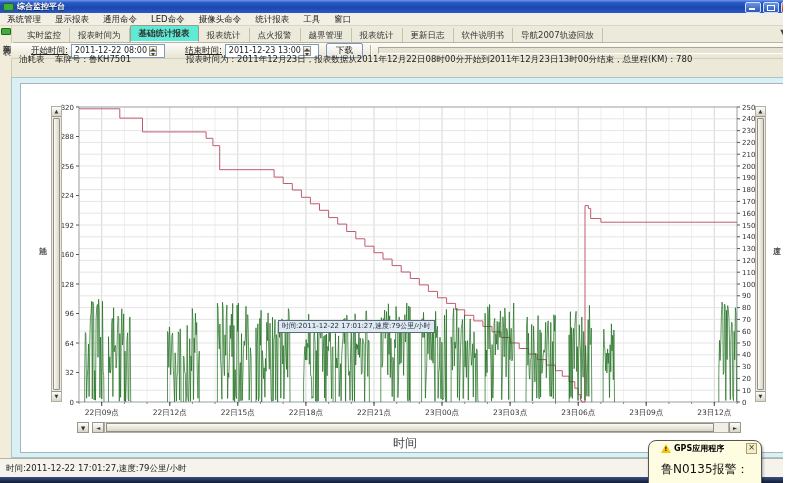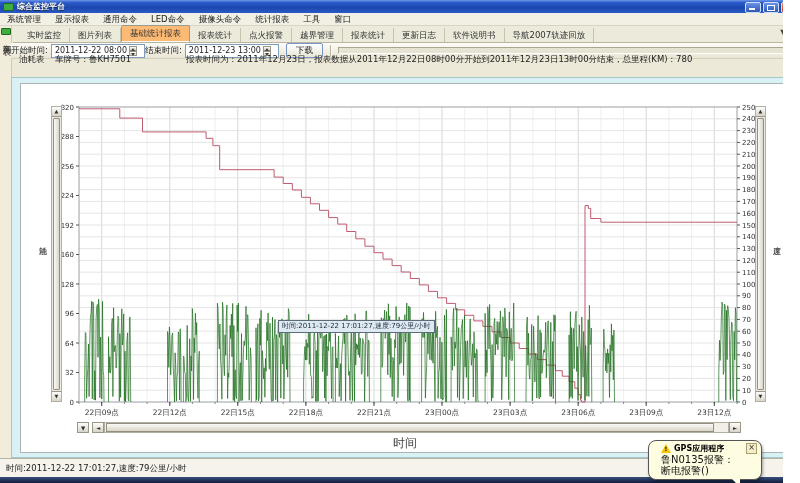--- a/index.html
+++ b/index.html
@@ -27,28 +27,28 @@
   .sidestrip{position:absolute;left:0;top:26px;width:11px;height:434px;background:#f1edda;
     border-right:1px solid #cfcab2;}
   .truck-icon{width:8px;height:5px;background:#3fae3f;border:1px solid #1c6b1c;border-radius:1px;margin:2px auto 3px auto;}
   .vtext{display:block;writing-mode:vertical-rl;font-size:8px;color:#333;margin:0 auto;letter-spacing:1px;}
   
   .tabsrow{position:absolute;left:13px;top:26px;width:789px;height:16px;background:#eceadb;
     border-bottom:1px solid #b9b5a0;display:flex;}
   .tabs{display:flex;align-items:flex-end;margin-left:6px;height:16px;}
   .tab{font-size:8.5px;color:#333;padding:0 8px;line-height:14px;height:14px;
     border-right:1px solid #c6c2ac;white-space:nowrap;}
-  .tab.active{background:#fdba74;border:1px solid #999b8e;border-bottom:1px solid #fbfaf4;
-    font-weight:normal;height:15px;line-height:15px;border-radius:2px 2px 0 0;}
+  .tab.active{background:#5eead4;border:1px solid #999b8e;border-bottom:1px solid #fbfaf4;
+    font-weight:bold;height:15px;line-height:15px;border-radius:2px 2px 0 0;}
   .tabctrl{position:absolute;right:4px;top:2px;display:flex;gap:5px;font-size:8px;color:#444;}
   
   .toolbar{position:absolute;left:11px;top:43px;width:789px;height:15px;
     background:linear-gradient(180deg,#fdfcf8,#e8e5d4);border-bottom:1px solid #d3cfba;
     display:flex;align-items:center;font-size:8.5px;color:#222;}
-  .tb-label{margin-left:0;white-space:nowrap;}
+  .tb-label{margin-left:20px;white-space:nowrap;text-decoration:underline;}
   .datebox{display:flex;align-items:center;margin-left:3px;height:12px;background:#fff;
     border:1px solid #7f9db9;padding:0 7px 0 3px;font-size:8px;white-space:nowrap;}
   .spin{display:flex;flex-direction:column;width:8px;height:10px;margin-left:2px;}
   .spin-btn{flex:1;background:linear-gradient(180deg,#fdfdfb,#d8d4c8);border:1px solid #9a9688;
     position:relative;}
   .spin-btn::after{content:"";position:absolute;left:1px;top:1px;width:0;height:0;
     border-left:2px solid transparent;border-right:2px solid transparent;}
   .spin-btn.up::after{border-bottom:3px solid #444;}
   .spin-btn.down::after{border-top:3px solid #444;}
   .xp-btn{height:13px;line-height:12px;font-size:8.5px;color:#111;padding:0 9px;margin-left:7px;
@@ -98,21 +98,21 @@
     border:1px solid #555;border-radius:8px;z-index:30;box-shadow:1px 2px 3px rgba(0,0,0,.35);
     padding:2px 4px 3px 12px;box-sizing:border-box;}
   .balloon::after{content:"";position:absolute;left:82px;bottom:-8px;width:0;height:0;
     border-left:9px solid transparent;border-top:9px solid #fffde1;}
   .bl-head{display:flex;align-items:center;}
   .warn-icon{position:relative;width:0;height:0;border-left:5px solid transparent;
     border-right:5px solid transparent;border-bottom:9px solid #f6c40a;margin-right:3px;}
   .warn-icon::after{content:"!";position:absolute;left:-1.5px;top:1px;font-size:6px;font-weight:bold;color:#000;line-height:8px;}
   .bl-title{font-size:8px;font-weight:bold;color:#000;flex:1;}
   .bl-close{font-size:8px;color:#333;border:1px solid #a8a070;width:9px;height:9px;line-height:8px;text-align:center;background:#f4eec8;}
-  .bl-line{font-size:10px;color:#111;margin-top:1px;line-height:10px;}
+  .bl-line{font-size:12px;color:#111;margin-top:10px;line-height:10px;}
 </style>
 </head>
 <body>
 
 <div class="stage">
 
   <div class="titlebar">
     <div class="app-icon"></div>
     <span class="title-text">综合监控平台</span>
     <div class="winbtns">
@@ -136,21 +136,21 @@
     </div>
 
   <div class="sidestrip">
     <div class="truck-icon"></div>
     <span class="vtext">车辆列表</span>
   </div>
 
   <div class="tabsrow">
     <div class="tabs" id="tabs">
         <div class="tab">实时监控</div>
-        <div class="tab">图片列表</div>
+        <div class="tab">报表时间为</div>
         <div class="tab active">基础统计报表</div>
         <div class="tab">报表统计</div>
         <div class="tab">点火报警</div>
         <div class="tab">越界管理</div>
         <div class="tab">报表统计</div>
         <div class="tab">更新日志</div>
         <div class="tab">软件说明书</div>
         <div class="tab">导航2007轨迹回放</div>
       </div>
     <div class="tabctrl">

